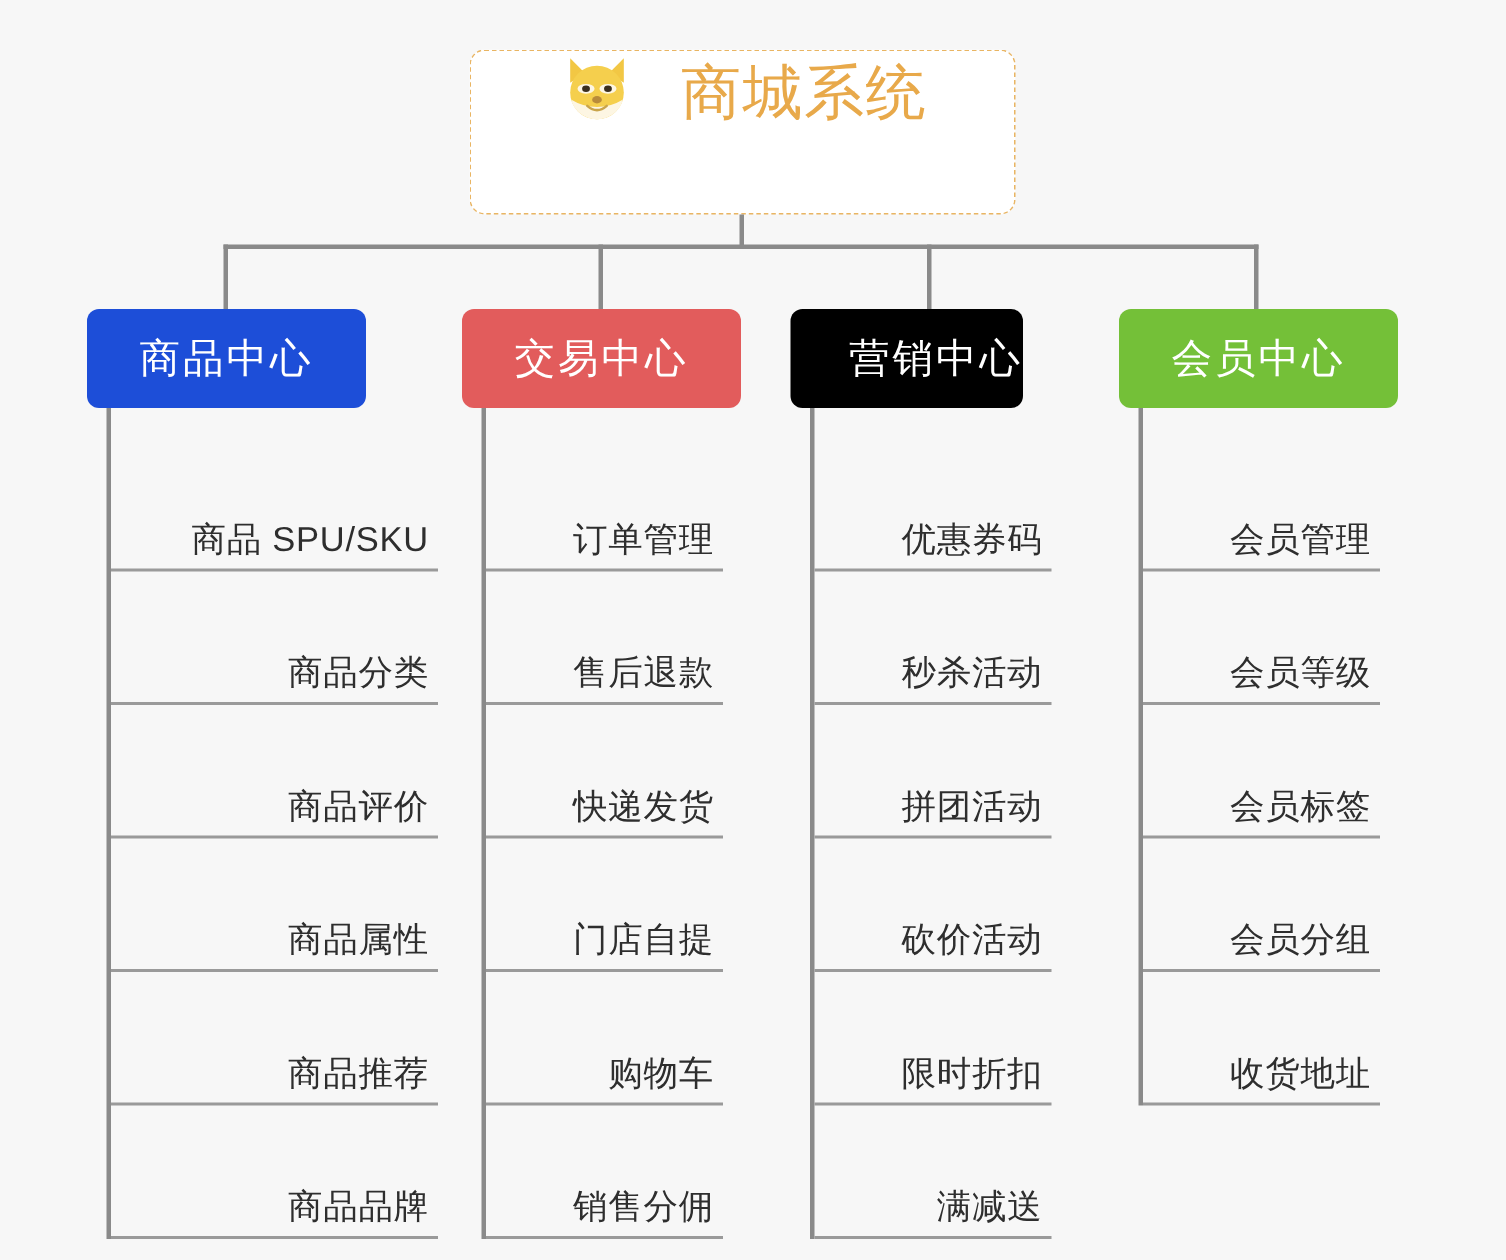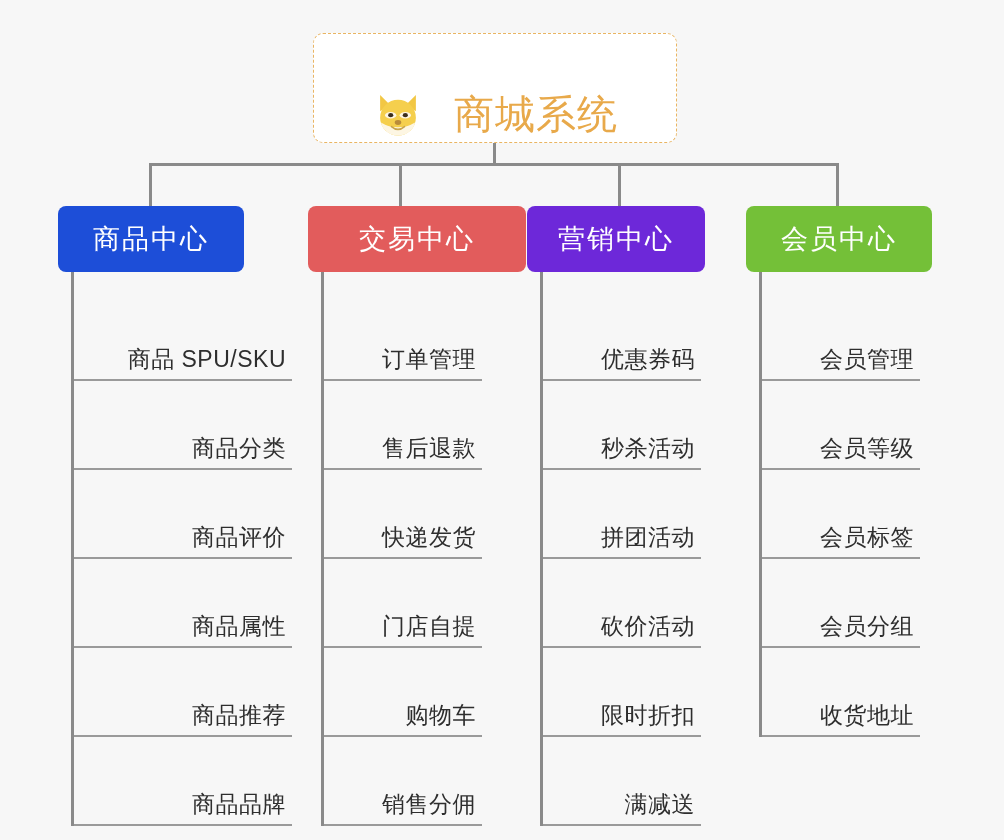--- a/index.html
+++ b/index.html
@@ -26,21 +26,21 @@
     position: absolute;
     left: 313px;
     top: 33px;
     width: 364px;
     height: 110px;
     box-sizing: border-box;
     background: #ffffff;
     border: 1px dashed #e9b563;
     border-radius: 10px;
     display: flex;
-    align-items: flex-end;
+    align-items: flex-start;
     justify-content: center;
     gap: 30px;
   }
   .root-emoji {
     font-size: 42px;
     line-height: 1;
     display: block;
     width: 52px;
     height: 52px;
   }
@@ -112,25 +112,25 @@
     white-space: nowrap;
     letter-spacing: 0.5px;
   }
 
   
   .branch-1 { left: 58px; }
   .branch-1 .branch-header { width: 186px; background: #1d4ed8; }
   .branch-1 .leaf-list { width: 218px; }
 
   .branch-2 { left: 308px; }
-  .branch-2 .branch-header { width: 218px; background: #e25c5c; }
+  .branch-2 .branch-header { width: 186px; background: #e25c5c; }
   .branch-2 .leaf-list { width: 158px; }
 
   .branch-3 { left: 527px; }
-  .branch-3 .branch-header { width: 178px; background: #6d28d9; }
+  .branch-3 .branch-header { width: 155px; background: #000000; justify-content: flex-end; }
   .branch-3 .leaf-list { width: 158px; }
 
   .branch-4 { left: 746px; }
   .branch-4 .branch-header { width: 186px; background: #74c038; }
   .branch-4 .leaf-list { width: 158px; }
 </style>
 </head>
 <body>
 
 <div id="mindmap">

